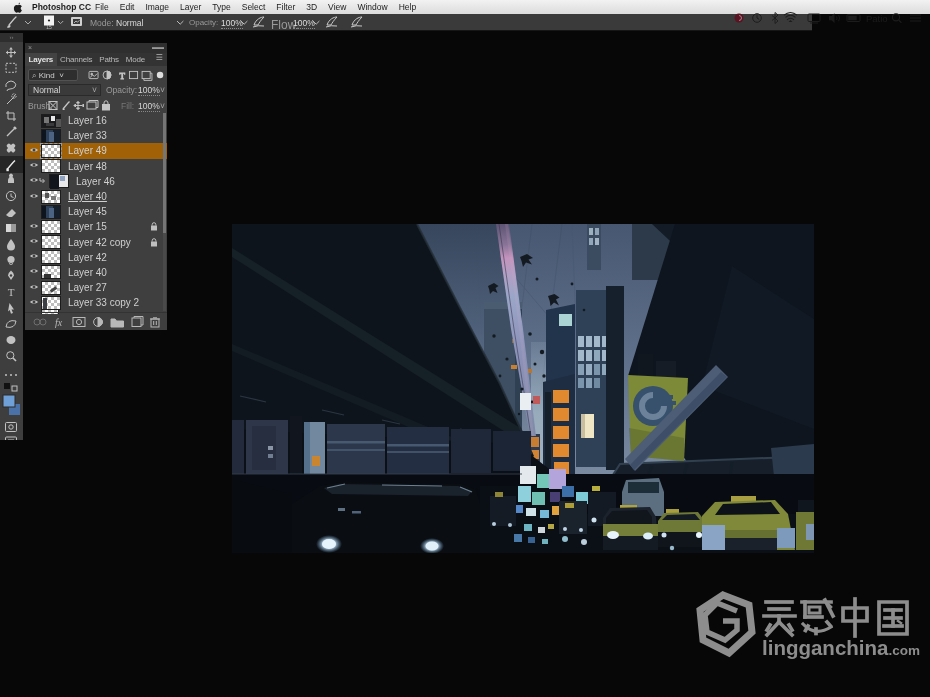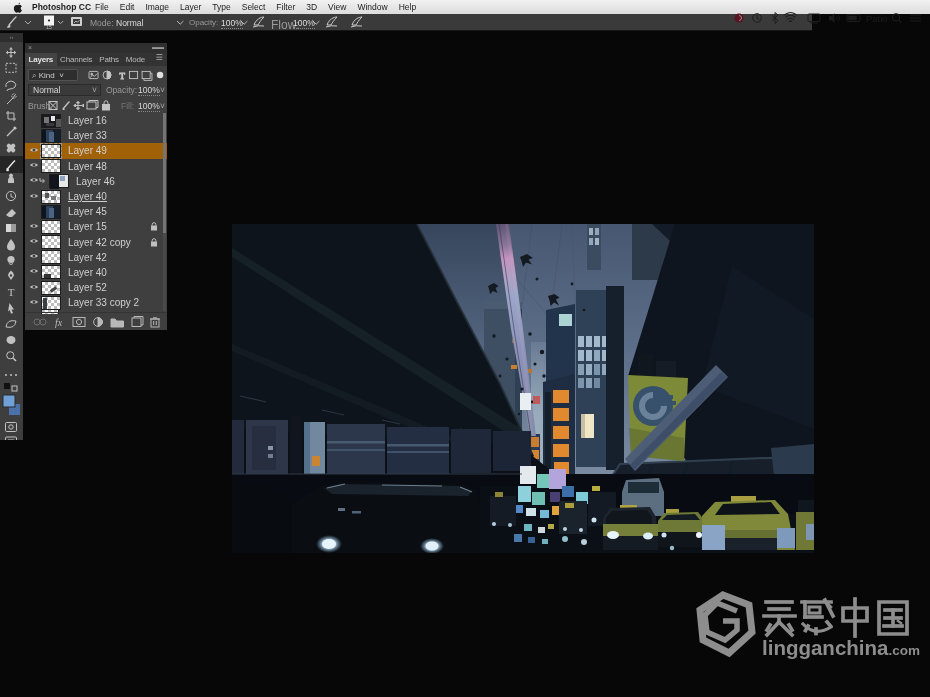--- a/index.html
+++ b/index.html
@@ -443,21 +443,21 @@
       <div class="lrow">
         <span class="eye"><svg width="10" height="8" viewBox="0 0 10 8" style="margin-left:3px">
             <path d="M0.8 4 Q5 0.4 9.2 4 Q5 7.6 0.8 4 z" fill="#c9c9c9"></path>
             <circle cx="5" cy="4" r="1.5" fill="#3f3f3f"></circle>
           </svg></span>
         <span class="thumbwrap" style="margin-left:2px;flex:0 0 22px">
           <span style="position:relative;width:20px;height:14px;border:1px solid #1c1c1c;flex:0 0 20px;background:repeating-conic-gradient(#bdbdbd 0% 25%, #ffffff 0% 50%) 0 0/6px 6px;">
             <i style="position:absolute;left:8px;top:6px;width:7px;height:3px;background:#444;transform:rotate(-35deg)"></i>
           </span>
         </span>
-        <span class="lname">Layer 52</span>
+        <span class="lname">Layer 27</span>
       </div>
       <div class="lrow">
         <span class="eye"><svg width="10" height="8" viewBox="0 0 10 8" style="margin-left:3px">
             <path d="M0.8 4 Q5 0.4 9.2 4 Q5 7.6 0.8 4 z" fill="#c9c9c9"></path>
             <circle cx="5" cy="4" r="1.5" fill="#3f3f3f"></circle>
           </svg></span>
         <span class="thumbwrap" style="margin-left:2px;flex:0 0 22px">
           <span style="position:relative;width:20px;height:14px;border:1px solid #1c1c1c;flex:0 0 20px;background:repeating-conic-gradient(#bdbdbd 0% 25%, #ffffff 0% 50%) 0 0/6px 6px;">
             <i style="position:absolute;left:1px;top:1px;width:4px;height:11px;background:#3a3f46"></i>
           </span>

